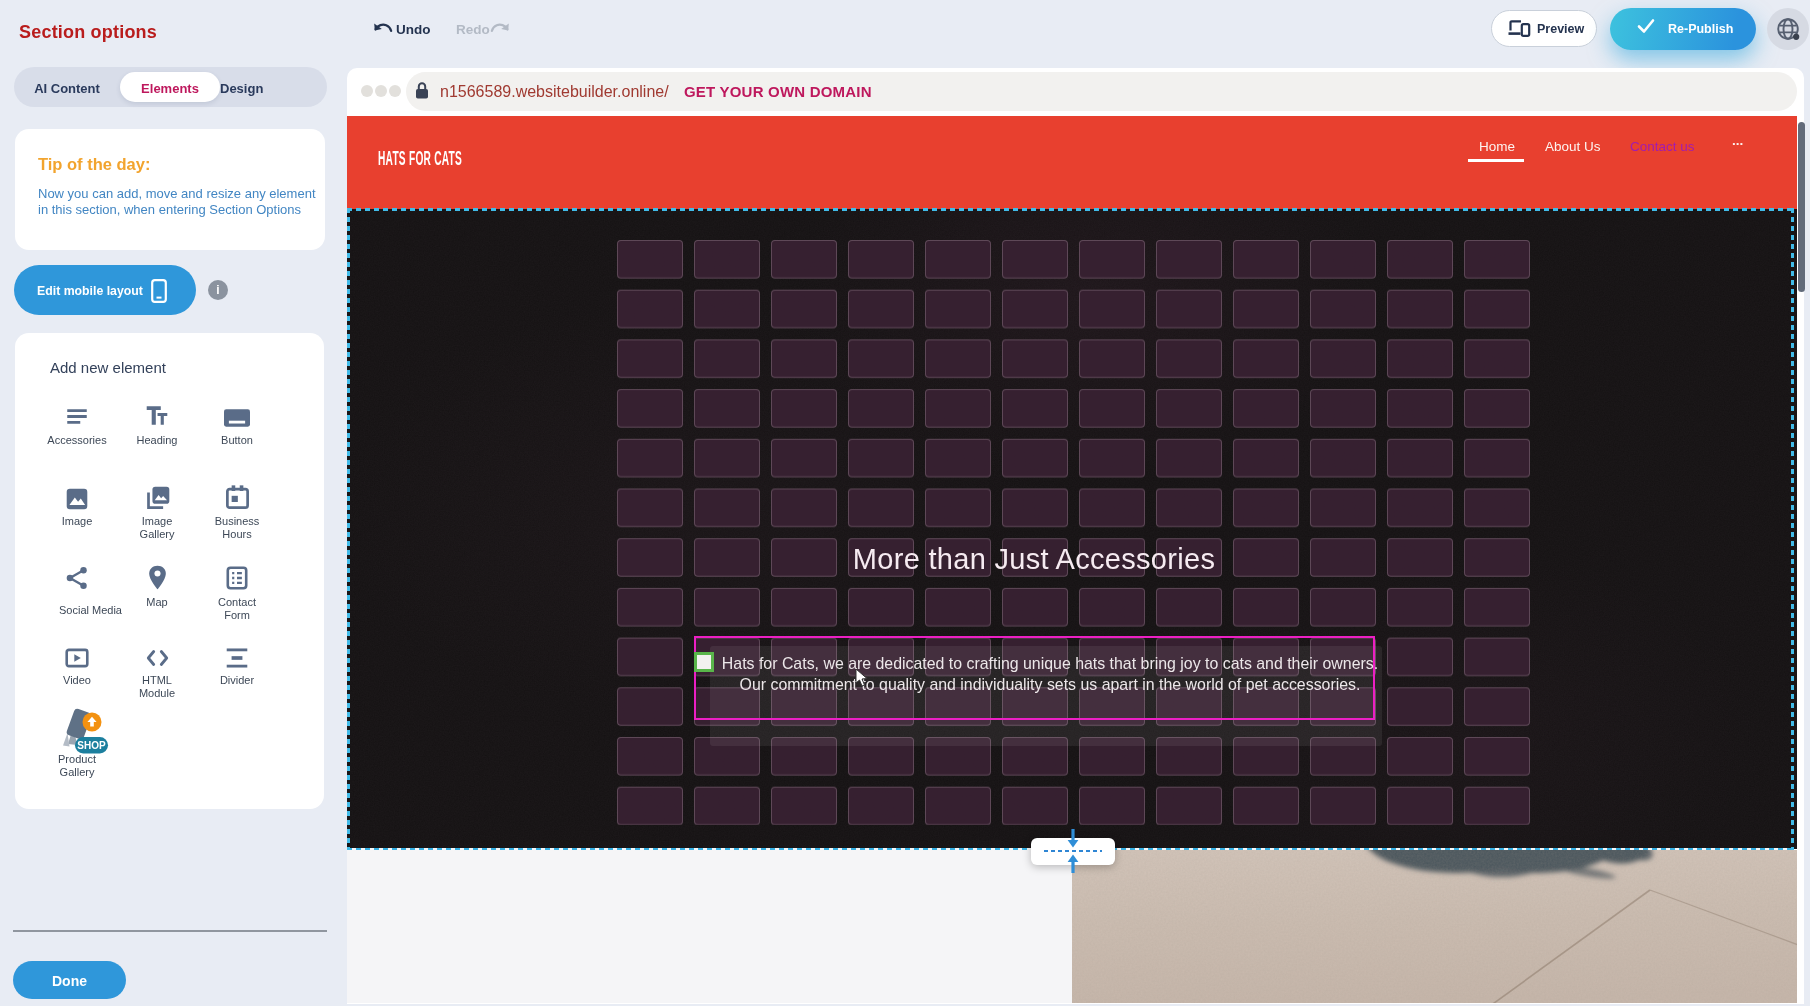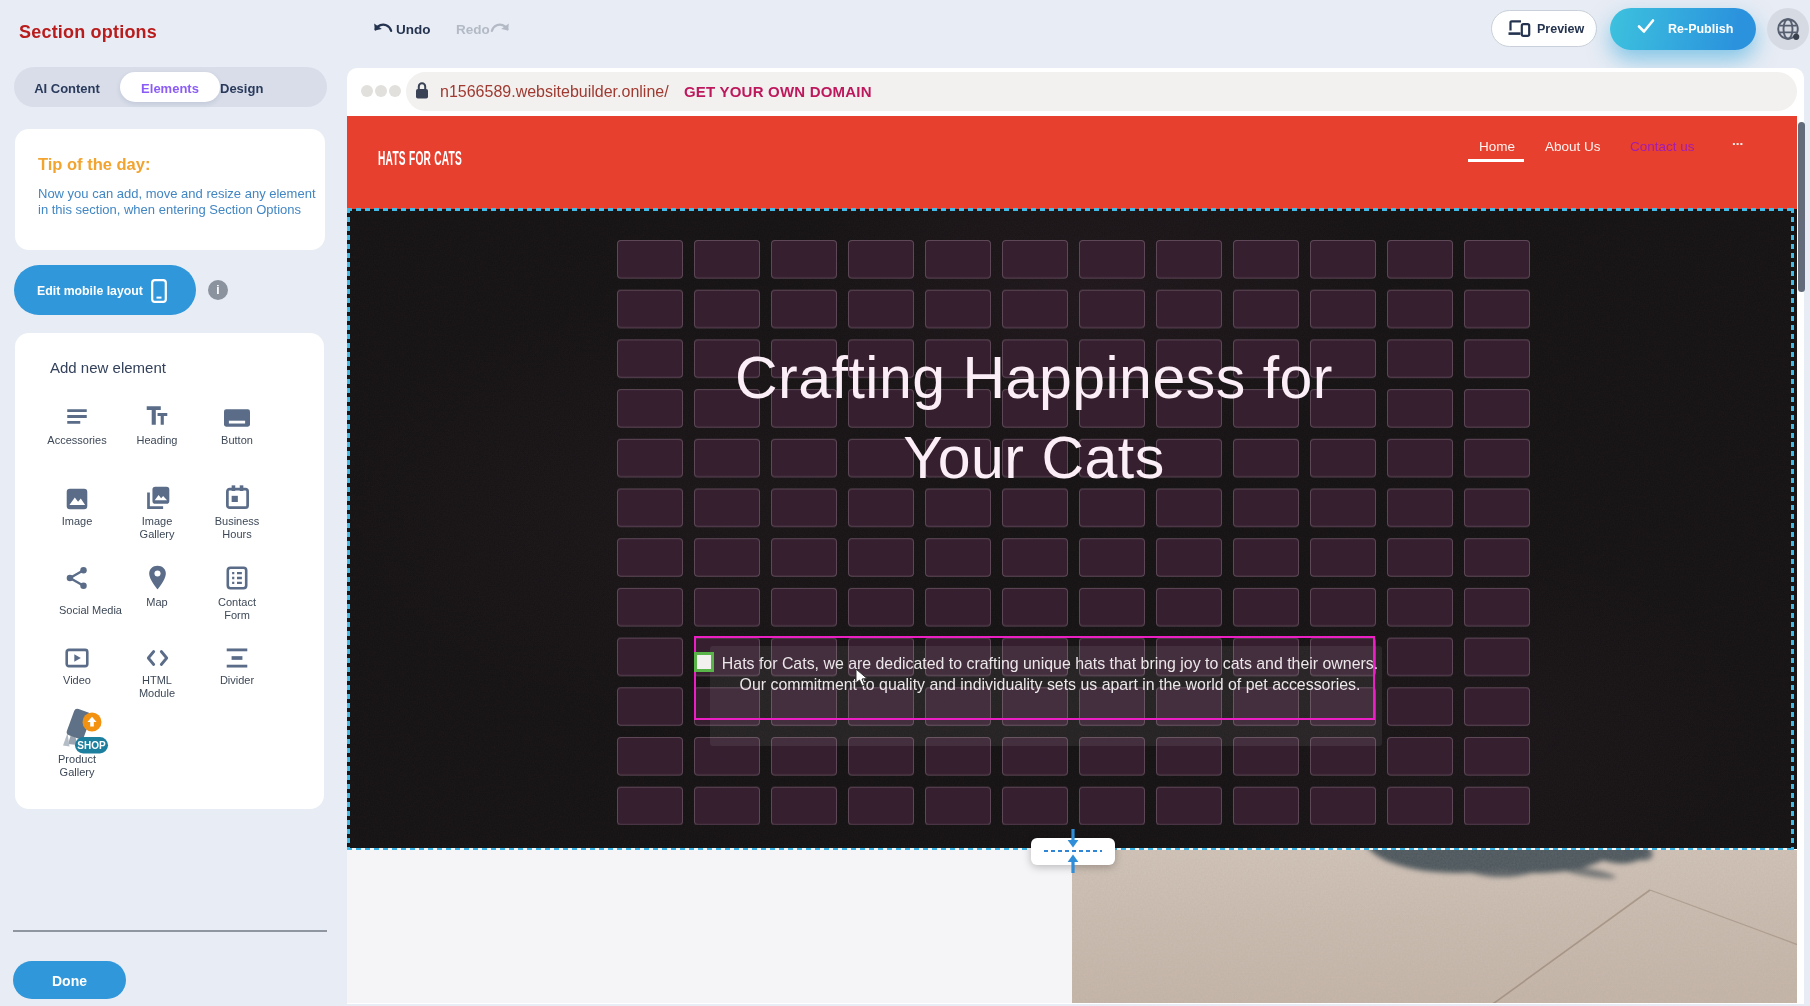--- a/index.html
+++ b/index.html
@@ -41,21 +41,21 @@
 <svg class="abs" style="left:1776px;top:17px;" width="24" height="24" viewBox="0 0 24 24">
   <circle cx="12" cy="12" r="9.8" fill="none" stroke="#565f70" stroke-width="1.9"></circle>
   <ellipse cx="12" cy="12" rx="4.5" ry="9.8" fill="none" stroke="#565f70" stroke-width="1.9"></ellipse>
   <path d="M3.3 8.6 h17.4 M3.3 15.4 h17.4" stroke="#565f70" stroke-width="1.9" fill="none"></path>
   <circle cx="20.2" cy="19.8" r="3.1" fill="#39404d"></circle>
 </svg>
 
 <div class="abs" style="left:14px;top:67px;width:313px;height:40px;background:#d8dde9;border-radius:20px;"></div>
 <div class="abs" style="left:120px;top:72px;width:100px;height:30px;background:#fff;border-radius:15px;box-shadow:0 2px 5px rgba(30,50,90,0.12);"></div>
 <div class="abs" style="left:14px;top:81px;width:106px;text-align:center;font-size:13px;font-weight:bold;color:#2a3a5c;">AI Content</div>
-<div class="abs" style="left:120px;top:81px;width:100px;text-align:center;font-size:13px;font-weight:bold;color:#8b5cf6;">Elements</div>
+<div class="abs" style="left:120px;top:81px;width:100px;text-align:center;font-size:13px;font-weight:bold;color:#be185d;">Elements</div>
 <div class="abs" style="left:220px;top:81px;width:107px;text-align:left;font-size:13px;font-weight:bold;color:#2a3a5c;">Design</div>
 
 <div class="abs" style="left:15px;top:129px;width:310px;height:121px;background:#fff;border-radius:14px;"></div>
 <div class="abs" style="left:38px;top:155px;font-size:16.5px;font-weight:bold;color:#f2a42e;">Tip of the day:</div>
 <div class="abs" style="left:38px;top:186px;white-space:nowrap;font-size:13px;line-height:16px;color:#4286c3;">Now you can add, move and resize any element<br>in this section, when entering Section Options</div>
 
 <div class="abs" style="left:14px;top:265px;width:182px;height:50px;background:#2f97da;border-radius:25px;"></div>
 <div class="abs" style="left:37px;top:284px;font-size:12.3px;font-weight:bold;color:#fff;">Edit mobile layout</div>
 <svg class="abs" style="left:151px;top:279px;" width="16" height="24" viewBox="0 0 16 24">
   <rect x="1.2" y="1.2" width="13.6" height="21.6" rx="2.6" fill="none" stroke="#fff" stroke-width="2.2"></rect>
@@ -191,21 +191,21 @@
 
   <svg class="abs" style="left:270px;top:31px;" width="913" height="585" viewBox="0 0 913 585">
     <defs>
       <pattern id="cellp" width="77" height="49.7" patternUnits="userSpaceOnUse">
         <rect x="0.5" y="0.5" width="65" height="37.5" rx="3.5" fill="#372031" stroke="#614a5a" stroke-width="1"></rect>
       </pattern>
     </defs>
     <rect width="913" height="585" fill="url(#cellp)" opacity="0.96"></rect>
   </svg>
 
-  <div class="abs" style="left:0;top:129px;width:1374px;text-align:center;font-size:59px;color:#fceef7;line-height:80px;letter-spacing:0.5px;">Crafting Happiness for<br>Your Cats</div>
+  <div class="abs" style="left:0;top:334px;width:1374px;text-align:center;font-size:29px;color:#f6ebf1;letter-spacing:0.3px;">More than Just Accessories</div>
 
   <div class="abs" style="left:363px;top:437px;width:672px;height:100px;background:rgba(255,255,255,0.07);border-radius:3px;"></div>
 
   <div class="abs" style="left:347px;top:427px;width:681px;height:84px;border:2px solid #ec1fc4;"></div>
   <div class="abs" style="left:347px;top:443px;width:20px;height:20px;background:#f2f1ef;border:3px solid #59b54a;"></div>
 
   <div class="abs" style="left:703px;top:445px;transform:translateX(-50%);white-space:nowrap;text-align:center;font-size:15.9px;line-height:20.5px;color:#ece7e9;">Hats for Cats, we are dedicated to crafting unique hats that bring joy to cats and their owners.<br>Our commitment to quality and individuality sets us apart in the world of pet accessories.</div>
 
   <svg class="abs" style="left:508px;top:459px;" width="14" height="20" viewBox="0 0 14 20">
     <path d="M1 1 L1 15 L4.5 12 L7 18 L9.5 17 L7 11 L12 10.5 Z" fill="#fff" stroke="#333" stroke-width="1"></path>

